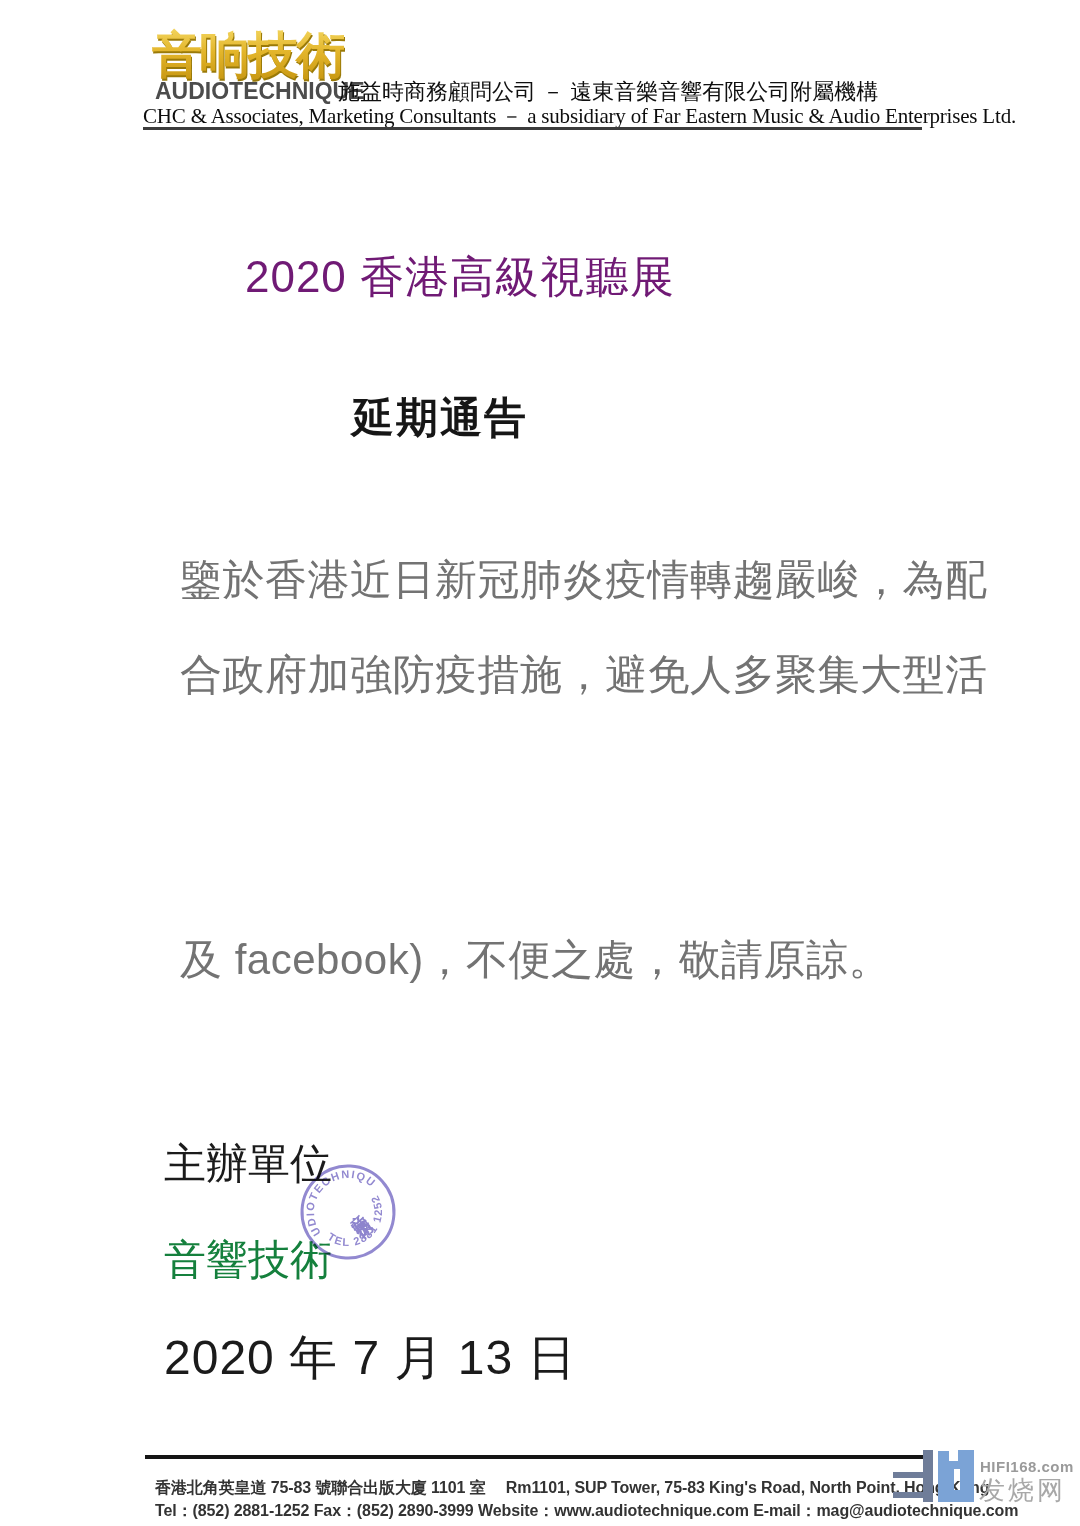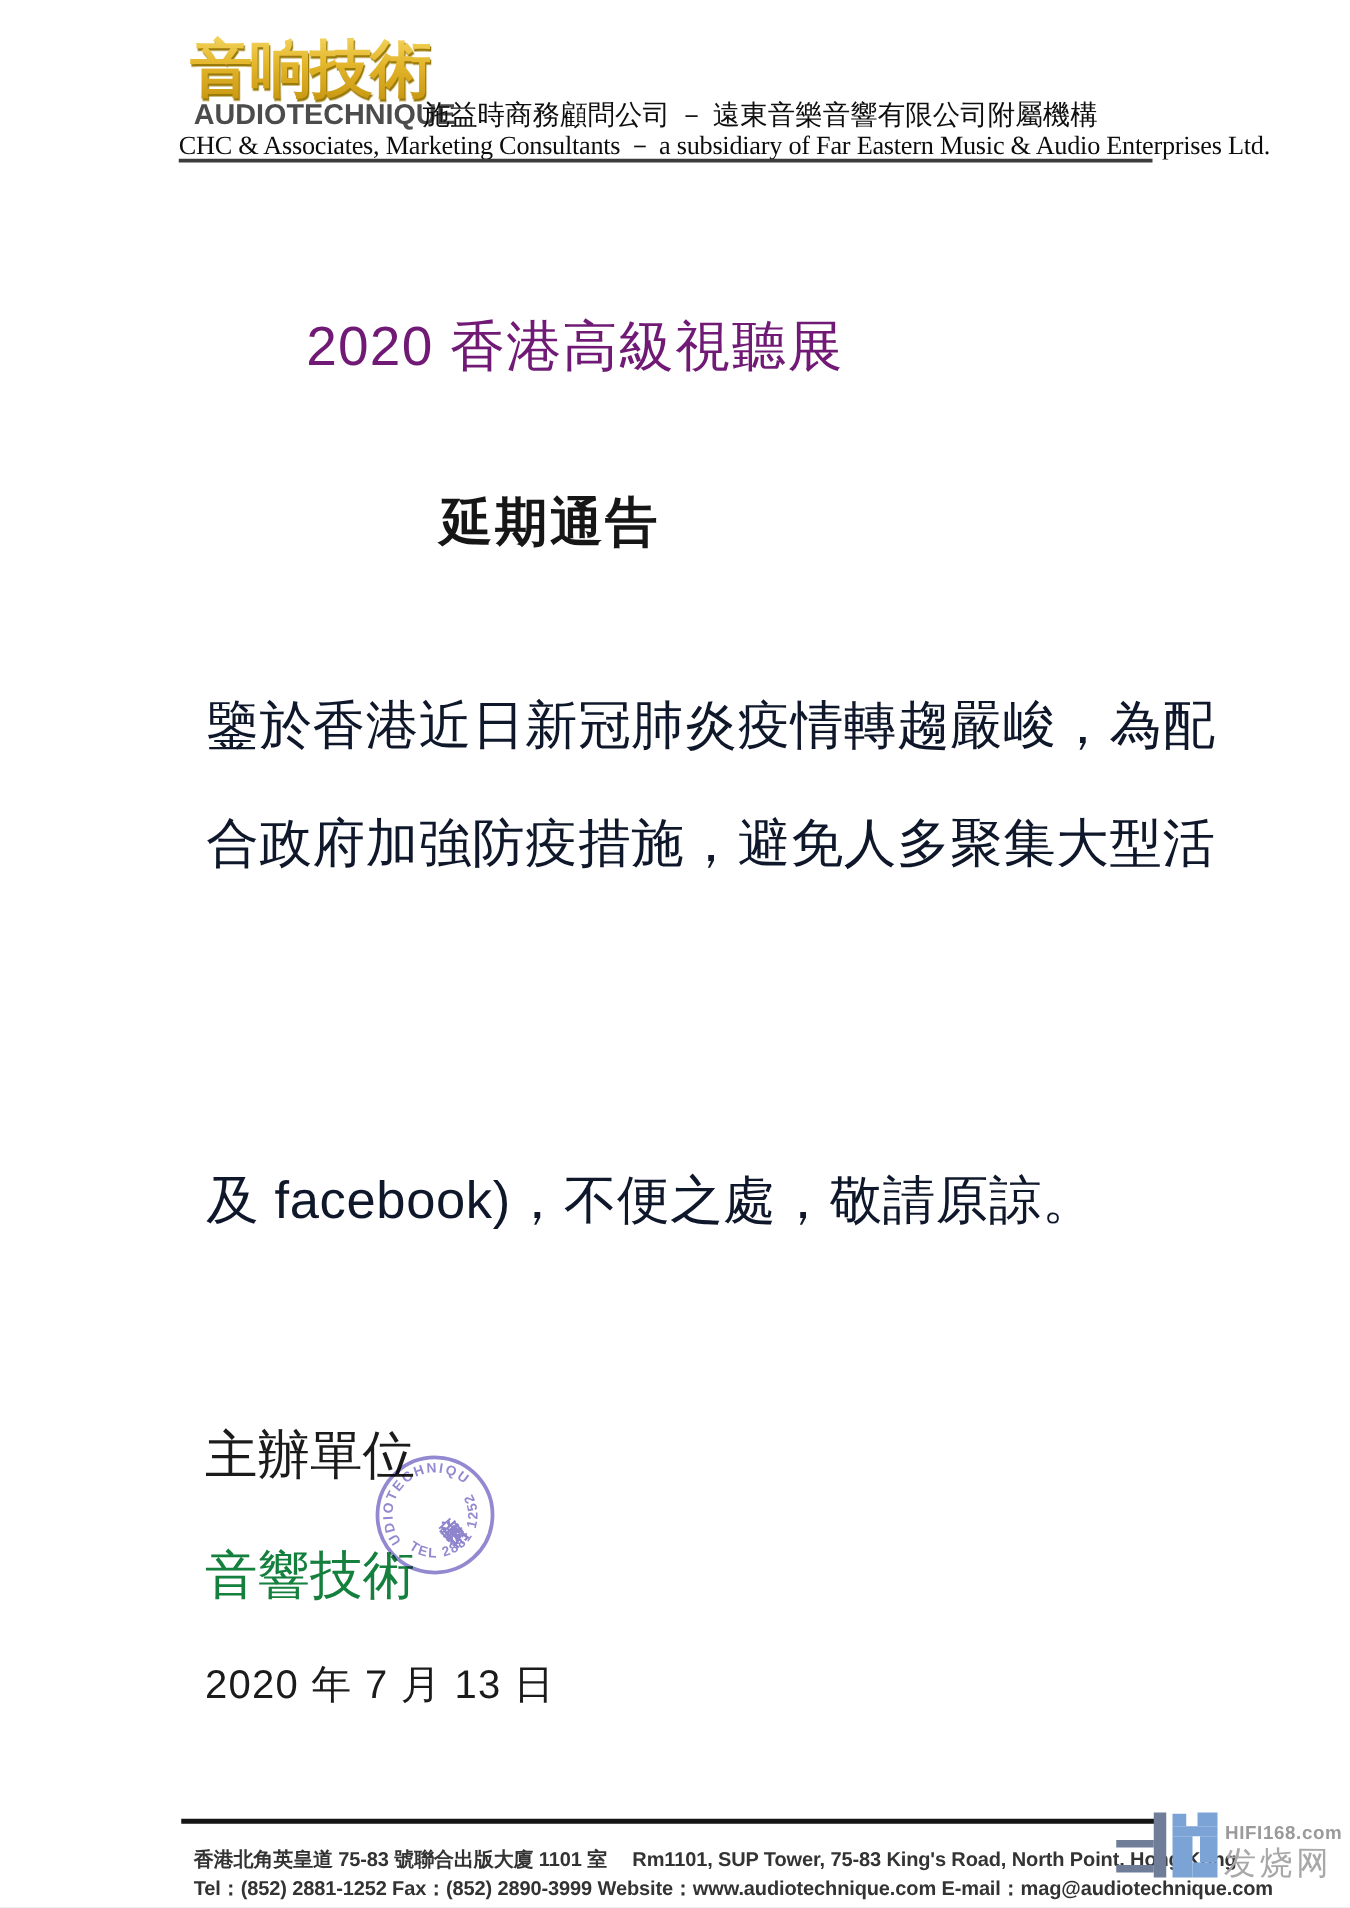--- a/index.html
+++ b/index.html
@@ -27,25 +27,25 @@
   }
   .company-en{
     left:143px; top:102px; font-size:21px; font-weight:400; color:#0d0d0d;
     font-family:"Liberation Serif","DejaVu Serif",serif; white-space:nowrap; letter-spacing:-0.2px;
   }
   .header-rule{ left:143px; top:127px; width:779px; height:3px; background:#3c3c3c; }
 
   
   .title{ left:0; top:248px; width:920px; text-align:center; font-size:44px; color:#701a75; letter-spacing:1px; }
   .subtitle{ left:0; top:350px; width:880px; text-align:center; font-size:42px; font-weight:700; color:#161616; letter-spacing:2px;margin-top:40px; }
-  .body-line{ left:165px; font-size:42px; color:#0f172a; white-space:nowrap; letter-spacing:0.5px; }
+  .body-line{ left:180px; font-size:42px; color:#737373; white-space:nowrap; letter-spacing:0.5px; }
   .bl0{top:552px;} .bl1{top:647px;} .bl2{top:742px;} .bl3{top:837px;} .bl4{top:932px;}
   .organizer-label{ left:164px; top:1136px; font-size:42px; color:#1b1b1b; }
   .organizer-name { left:164px; top:1232px; font-size:42px; color:#15803d;text-align:center; }
-  .notice-date    { left:164px; top:1326px; font-size:32px; color:#1b1b1b; letter-spacing:1px; }
+  .notice-date    { left:164px; top:1326px; font-size:48px; color:#1b1b1b; letter-spacing:1px; }
 
   
   .stamp{
     left:266px; top:1130px; width:164px; height:164px;
     transform:rotate(-42deg); mix-blend-mode:multiply; opacity:0.85;
   }
   .stamp svg{display:block;}
   .stamp-center{
     position:absolute; left:50%; top:50%; transform:translate(-50%,-50%);
     writing-mode:vertical-rl; font-size:16px; font-weight:600; letter-spacing:3px;

